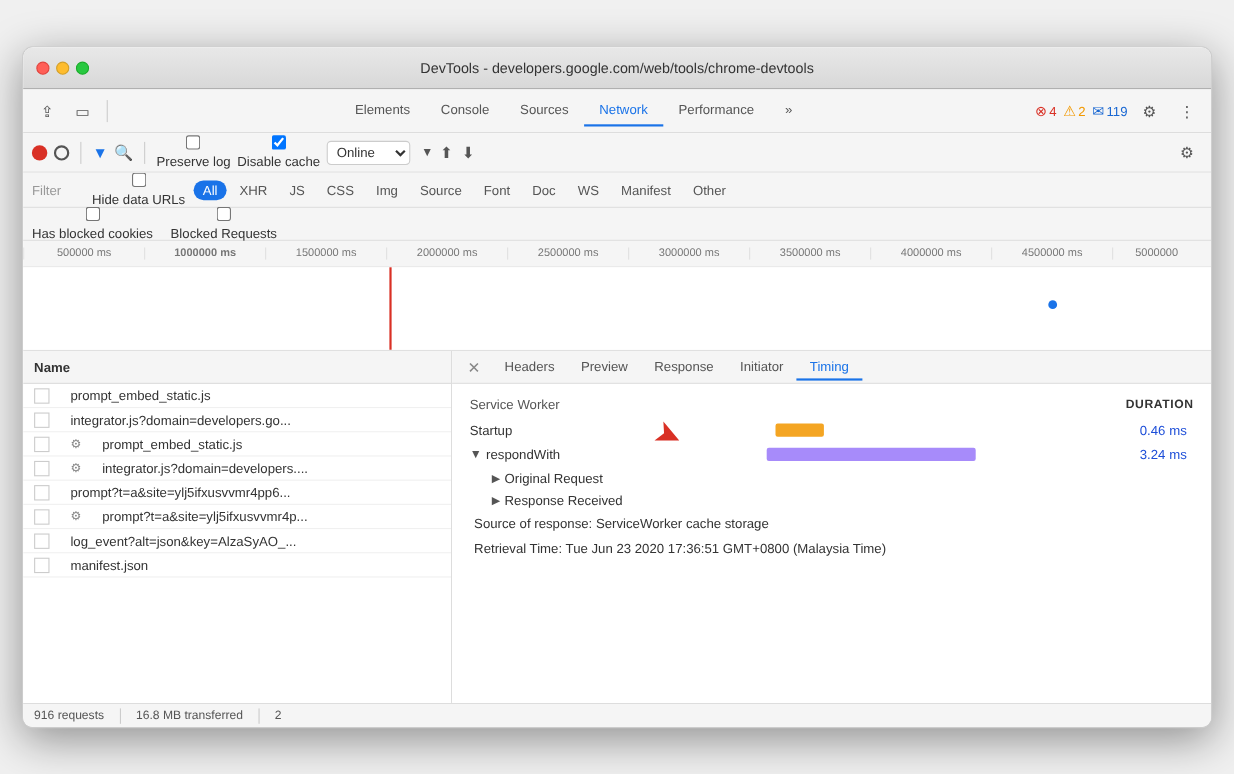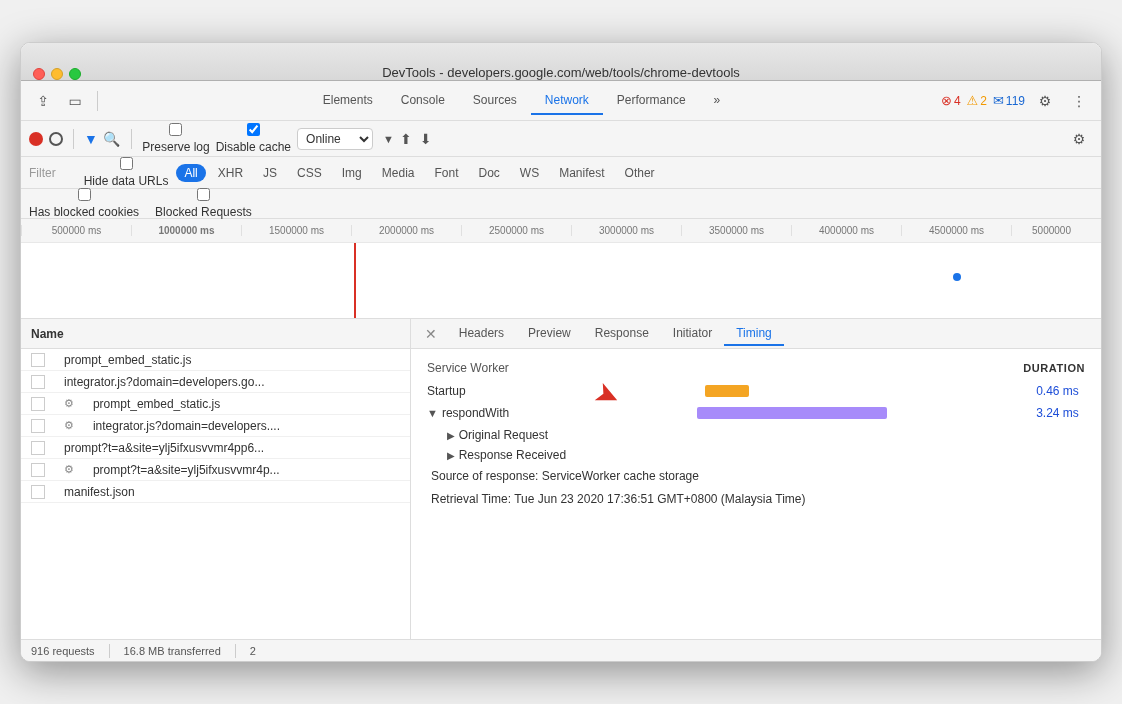--- a/index.html
+++ b/index.html
@@ -18,21 +18,21 @@
       overflow: hidden;
       box-shadow: 0 10px 40px rgba(0,0,0,0.4);
       background: #fff;
       border: 1px solid #ccc;
     }
     
     .titlebar {
       background: linear-gradient(to bottom, #e8e8e8, #d8d8d8);
       height: 38px;
       display: flex;
-      align-items: flex-end;
+      align-items: center;
       padding: 0 12px;
       border-bottom: 1px solid #b0b0b0;
       position: relative;
     }
     .traffic-lights {
       display: flex;
       gap: 6px;
       align-items: center;
     }
     .traffic-light {
@@ -513,21 +513,21 @@
     <label class="checkbox-label" style="margin-left:16px;">
       <input type="checkbox" style="">
       <span>Hide data URLs</span>
     </label>
     <div class="filter-pills">
       <div class="filter-pill active">All</div>
       <div class="filter-pill">XHR</div>
       <div class="filter-pill">JS</div>
       <div class="filter-pill">CSS</div>
       <div class="filter-pill">Img</div>
-      <div class="filter-pill">Media</div>
+      <div class="filter-pill">Source</div>
       <div class="filter-pill">Font</div>
       <div class="filter-pill">Doc</div>
       <div class="filter-pill">WS</div>
       <div class="filter-pill">Manifest</div>
       <div class="filter-pill">Other</div>
     </div>
   </div>
 
   <div class="has-cookies-row">
     <label class="checkbox-label">
@@ -587,20 +587,24 @@
         <div class="file-icon"></div>
         <span class="file-name">prompt?t=a&amp;site=ylj5ifxusvvmr4pp6...</span>
       </div>
       <div class="file-item">
         <div class="file-icon"></div>
         <span class="file-icon-gear">⚙</span>
         <span class="file-name">prompt?t=a&amp;site=ylj5ifxusvvmr4p...</span>
       </div>
       <div class="file-item">
         <div class="file-icon"></div>
+        <span class="file-name">log_event?alt=json&amp;key=AlzaSyAO_...</span>
+      </div>
+      <div class="file-item">
+        <div class="file-icon"></div>
         <span class="file-name">manifest.json</span>
       </div>
     </div>
 
     <div class="right-panel">
 
       <div class="detail-tabs">
         <span class="close-btn">✕</span>
         <div class="detail-tab">Headers</div>
         <div class="detail-tab">Preview</div>

